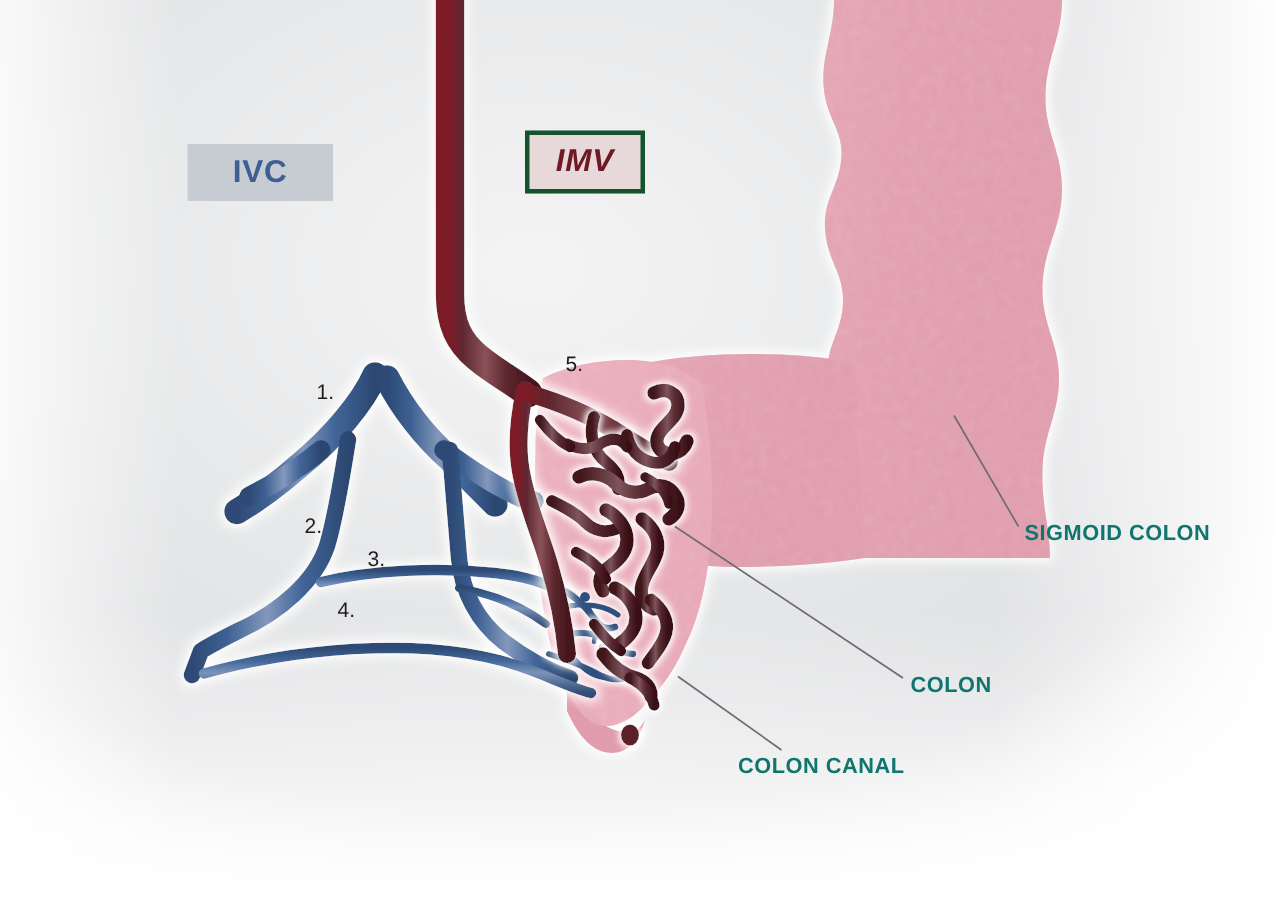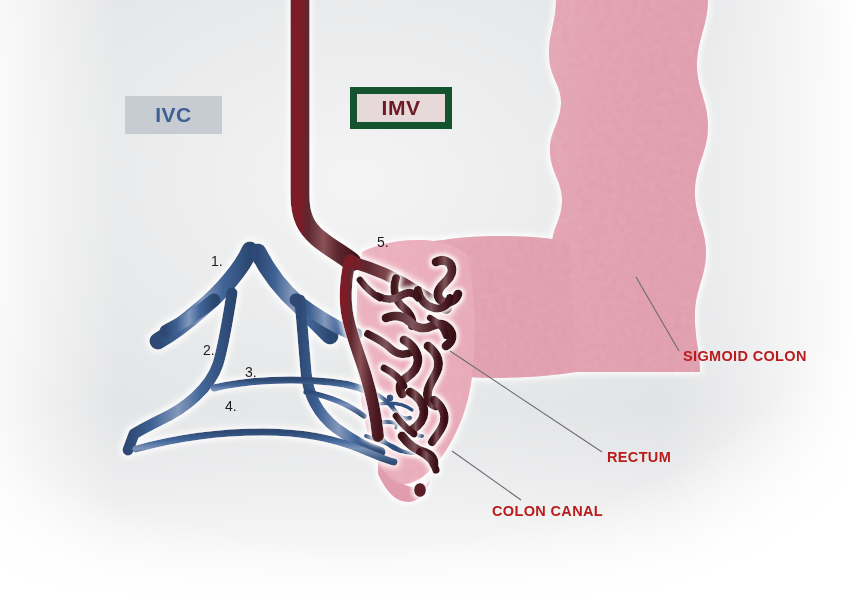--- a/index.html
+++ b/index.html
@@ -24,31 +24,32 @@
     letter-spacing:.5px;
     box-sizing:border-box;
   }
   #chip-ivc{
     left:125px;top:96px;width:97px;height:38px;
     background:#c7ccd3;
     color:#3e5f93;
     font-size:21px;
   }
   #chip-imv{
-    left:350px;top:87px;width:102px;height:42px;
+    left:350px;top:87px;width:80px;height:42px;
     background:#e7d8da;
-    border:7px solid #14532d;
+    border:3px solid #14532d;
     color:#6d1a25;
     font-size:21px;
+    font-style:italic;
   }
 
   
   .anno{
     position:absolute;
-    color:#b91c1c;
+    color:#0f766e;
     font-size:14.5px;
     font-weight:bold;
     letter-spacing:.35px;
     white-space:nowrap;
   }
   #lbl-sigmoid{left:683px;top:348px;}
   #lbl-rectum{left:607px;top:449px;}
   #lbl-anal{left:492px;top:503px;}
 
   
@@ -316,21 +317,21 @@
 
   <div class="vessel-chip" id="chip-ivc">
     <span>IVC</span>
   </div>
 
   <div class="vessel-chip" id="chip-imv">
     <span>IMV</span>
   </div>
 
   <div class="anno" id="lbl-sigmoid">SIGMOID COLON</div>
-  <div class="anno" id="lbl-rectum">RECTUM</div>
+  <div class="anno" id="lbl-rectum">COLON</div>
   <div class="anno" id="lbl-anal">COLON CANAL</div>
 
   <div class="num" id="num-1">1.</div>
   <div class="num" id="num-2">2.</div>
   <div class="num" id="num-3">3.</div>
   <div class="num" id="num-4">4.</div>
   <div class="num" id="num-5">5.</div>
 
 </div>
 

